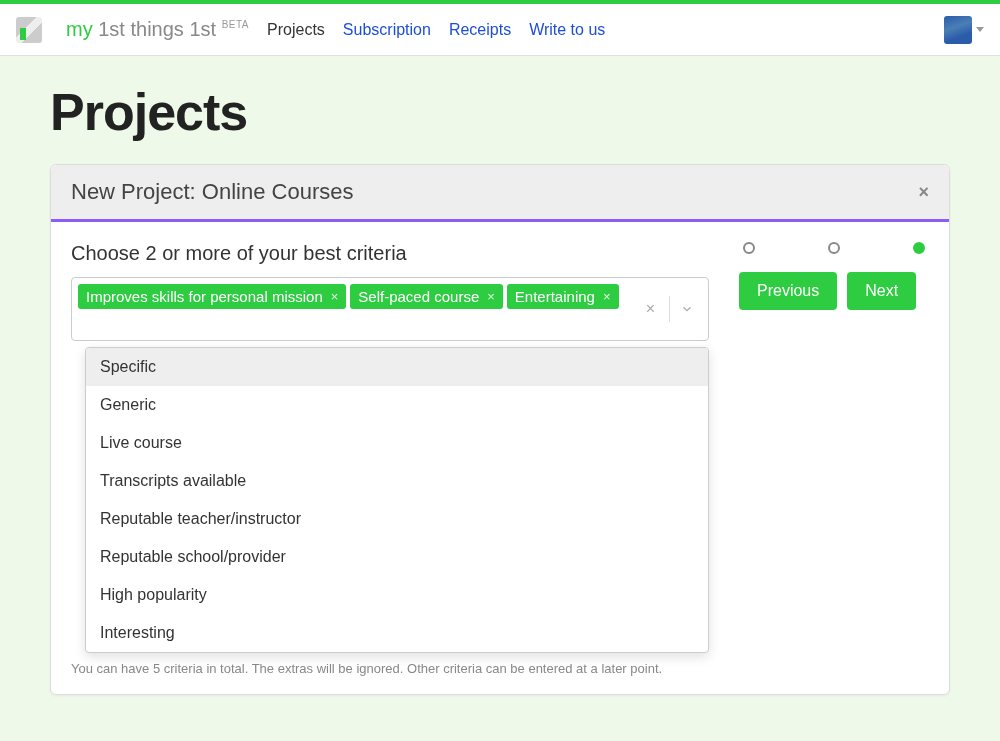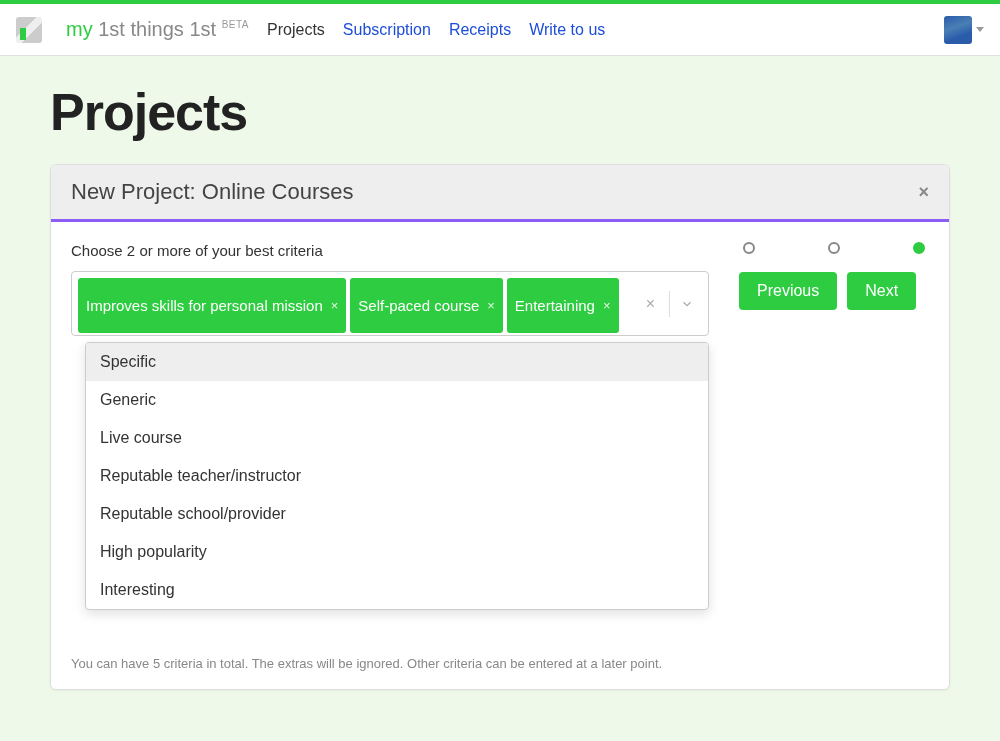--- a/index.html
+++ b/index.html
@@ -21,24 +21,24 @@
 .caret { width: 0; height: 0; border-left: 4px solid transparent; border-right: 4px solid transparent; border-top: 5px solid #999; }
 .page { max-width: 940px; margin: 0 auto; padding: 26px 20px 40px; }
 .page-title { font-size: 52px; font-weight: 800; color: #222; letter-spacing: -1px; margin-bottom: 22px; }
 .card { background: #fff; border: 1px solid #ddd; border-radius: 6px; box-shadow: 0 1px 3px rgba(0,0,0,0.05); overflow: visible; position: relative; }
 .card-header { background: #eee; border-bottom: 3px solid #8b5cf6; padding: 14px 20px; display: flex; align-items: center; border-radius: 6px 6px 0 0; }
 .card-header h2 { font-size: 22px; font-weight: 500; color: #444; flex: 1; }
 .card-close { color: #888; font-size: 18px; cursor: pointer; font-weight: bold; }
 .card-body { padding: 20px 20px 8px; display: flex; gap: 30px; align-items: flex-start; position: relative; }
 .left-col { flex: 1; min-width: 0; position: relative; }
 .right-col { width: 190px; flex-shrink: 0; }
-.prompt { font-size: 15px; color: #333; margin-bottom: 12px; }
+.prompt { font-size: 20px; color: #333; margin-bottom: 12px; }
 .select-box { border: 1px solid #ccc; border-radius: 4px; display: flex; min-height: 64px; }
 .chips-area { flex: 1; padding: 6px 6px 2px; display: flex; flex-wrap: wrap; gap: 4px; align-content: flex-start; }
-.chip { background: #2ecc40; color: #fff; border-radius: 3px; padding: 19px 8px; font-size: 15px; display: inline-flex; align-items: center; gap: 8px; }
+.chip { background: #2ecc40; color: #fff; border-radius: 3px; padding: 4px 8px; font-size: 15px; display: inline-flex; align-items: center; gap: 8px; }
 .chip-x { font-size: 13px; cursor: pointer; opacity: 0.85; }
 .select-controls { display: flex; align-items: center; padding: 0 10px; }
 .clear-x { color: #aaa; font-size: 16px; cursor: pointer; padding: 0 8px; }
 .divider { width: 1px; height: 26px; background: #ddd; margin: 0 6px; }
 .chev-down { color: #aaa; cursor: pointer; padding: 0 4px; }
 .chev-down svg { display:block; }
 .dropdown { position: absolute; left: 14px; right: 0; top: 100%; margin-top: 6px; background: #fff; border: 1px solid #ccc; border-radius: 4px; box-shadow: 0 4px 12px rgba(0,0,0,0.12); z-index: 10; overflow: hidden; }
 .dropdown-item { padding: 10px 14px; font-size: 16px; color: #333; cursor: pointer; }
 .dropdown-item.highlight { background: #eee; }
 .select-wrap { position: relative; }
@@ -112,20 +112,21 @@
                     <polyline points="6 9 12 15 18 9"></polyline>
                   </svg>
               </span>
             </div>
           </div>
 
           <div class="dropdown">
             <div class="dropdown-item highlight">Specific</div>
             <div class="dropdown-item">Generic</div>
             <div class="dropdown-item">Live course</div>
+            <div class="dropdown-item">Transcripts available</div>
             <div class="dropdown-item">Reputable teacher/instructor</div>
             <div class="dropdown-item">Reputable school/provider</div>
             <div class="dropdown-item">High popularity</div>
             <div class="dropdown-item">Interesting</div>
           </div>
         </div>
       </div>
 
       <div class="right-col">
         <div class="steps">

